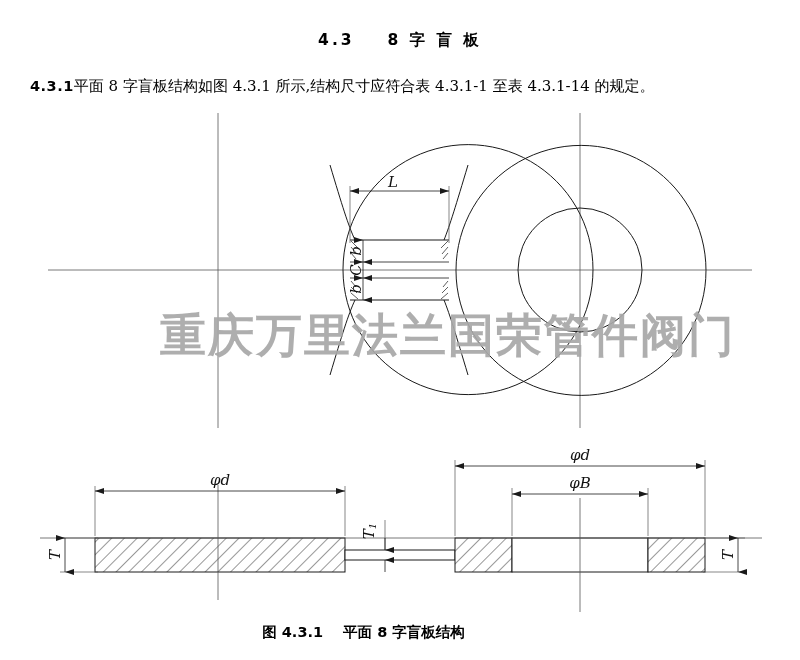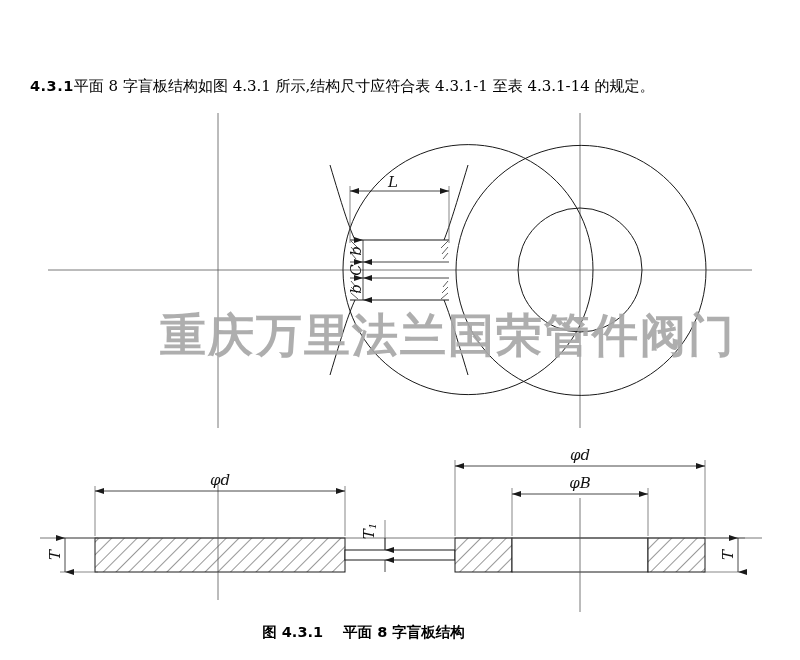--- a/index.html
+++ b/index.html
@@ -93,20 +93,25 @@
     font-style:italic;
     font-size:10px;
     fill:#111;
   }
 </style>
 </head>
 <body>
 
 <div id="page">
 
+  <div class="sec-title">
+    <span>4.3</span>
+    <span style="display:inline-block;width:16px"></span>
+    <span>8 字 盲 板</span>
+  </div>
 
   <div class="para">
     <span class="num">4.3.1</span><span>平面 8 字盲板结构如图 4.3.1 所示,结构尺寸应符合表 4.3.1-1 至表 4.3.1-14 的规定。</span>
   </div>
 
   <svg class="draw" viewBox="0 0 800 660" xmlns="http://www.w3.org/2000/svg">
     <defs>
       <pattern id="hatch45" width="9" height="9" patternUnits="userSpaceOnUse" patternTransform="rotate(45)">
         <rect width="9" height="9" fill="#ffffff"></rect>
         <line x1="0" y1="0" x2="0" y2="9" stroke="#1a1a1a" stroke-width="0.9"></line>

